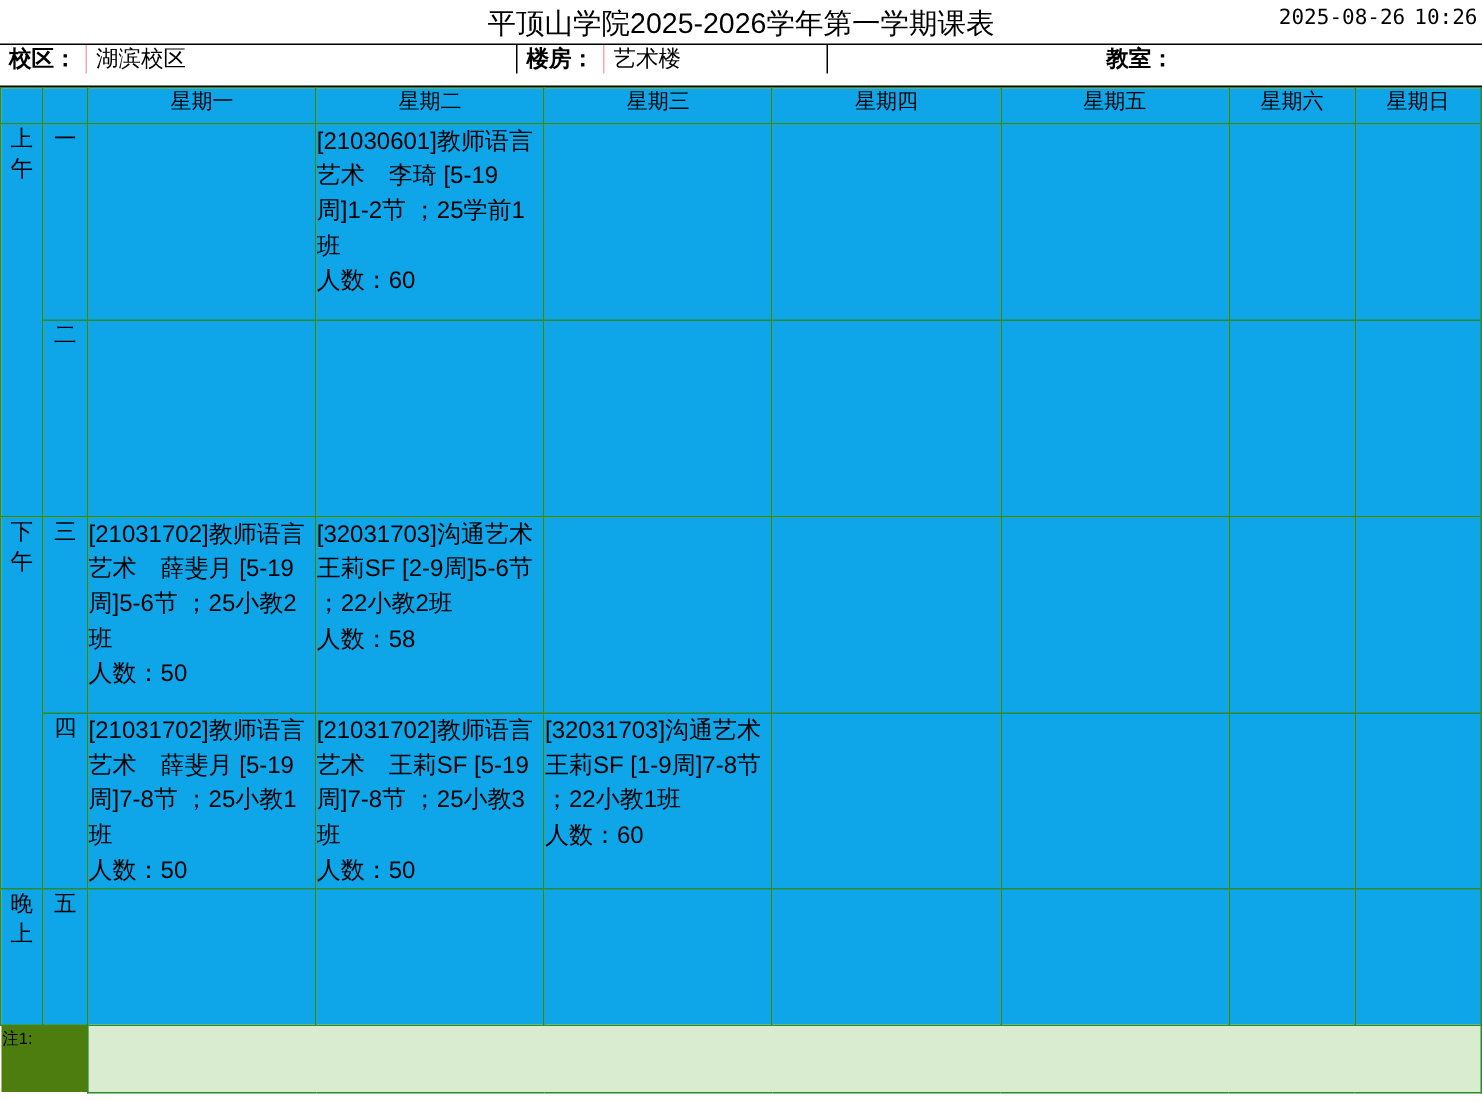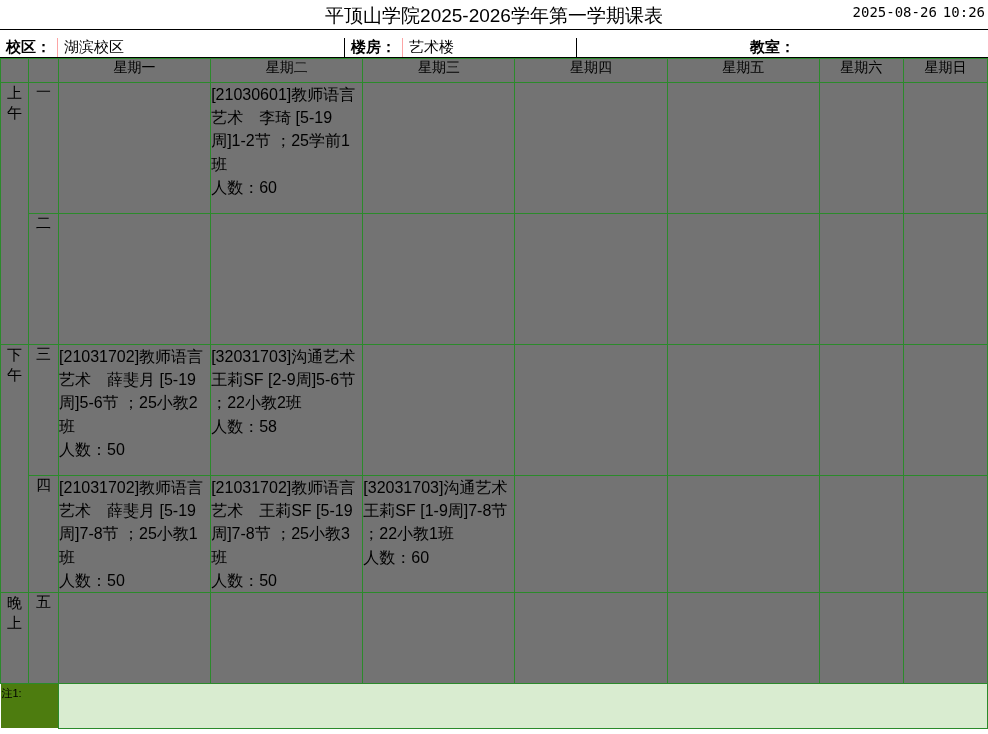--- a/index.html
+++ b/index.html
@@ -48,60 +48,60 @@
     white-space: nowrap;
   }
   .datetime .sep { display: inline-block; width: 6px; }
 
   
   .inforow {
     display: flex;
     height: 28px;
     border-bottom: 1px solid #000;
     box-sizing: border-box;
-    align-items: flex-end;
+    align-items: flex-start;
     font-size: 15px;
   }
   .info-label {
     display: flex;
     align-items: center;
     padding: 0 6px;
     font-weight: bold;
     white-space: nowrap;
   }
   .info-value {
     display: flex;
     align-items: center;
     padding: 0 6px;
     border-left: 1px solid #fca5a5;
     border-right: 1px solid #000;
     white-space: nowrap;
   }
   .info-campus { width: 288px; box-sizing: border-box; }
-  .info-build  { width: 175px; box-sizing: border-box; }
+  .info-build  { width: 150px; box-sizing: border-box; }
   .info-room-wrap {
     flex: 1;
     display: flex;
     align-items: center;
     justify-content: center;
     font-weight: bold;
     font-size: 15px;
     white-space: nowrap;
     padding-right: 20px;
   }
 
   
   table.sched {
     border-collapse: collapse;
     table-layout: fixed;
     width: 988px;
   }
   table.sched td, table.sched th {
     border: 1px solid #2b8a2b;
-    background: #737373;
+    background: #0ea5e9;
     vertical-align: top;
     padding: 0;
   }
   th.dayhead {
     height: 23px;
     text-align: center;
     vertical-align: middle;
     font-weight: normal;
     font-size: 14px;
     background: #d9ecd0;

